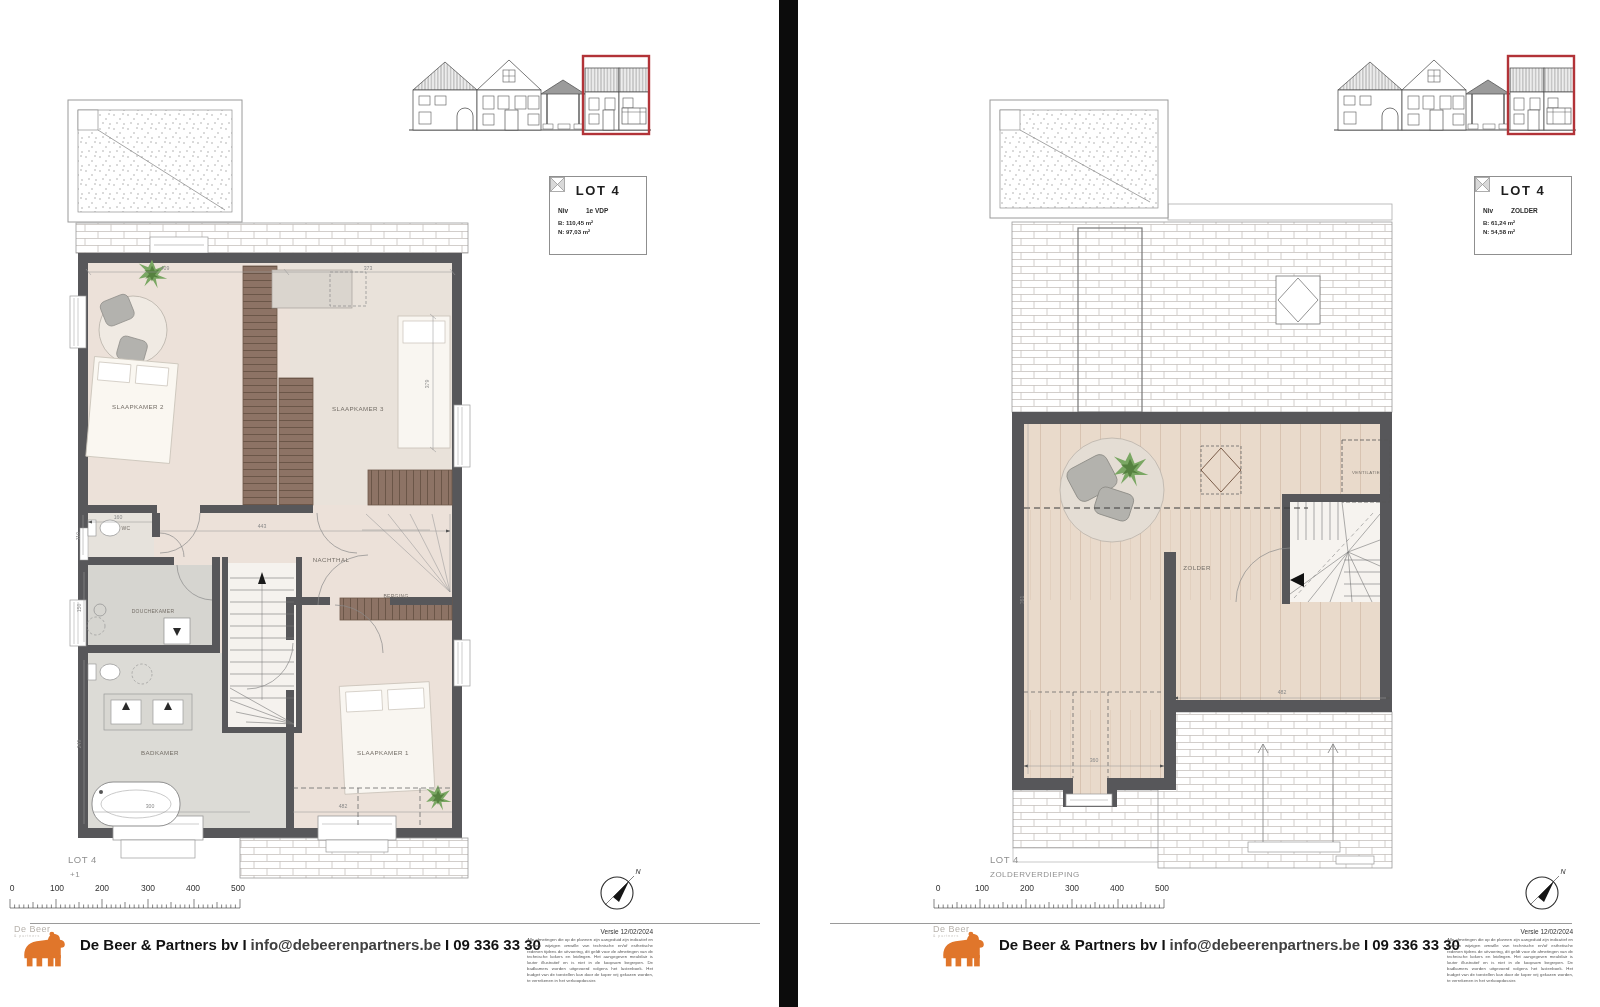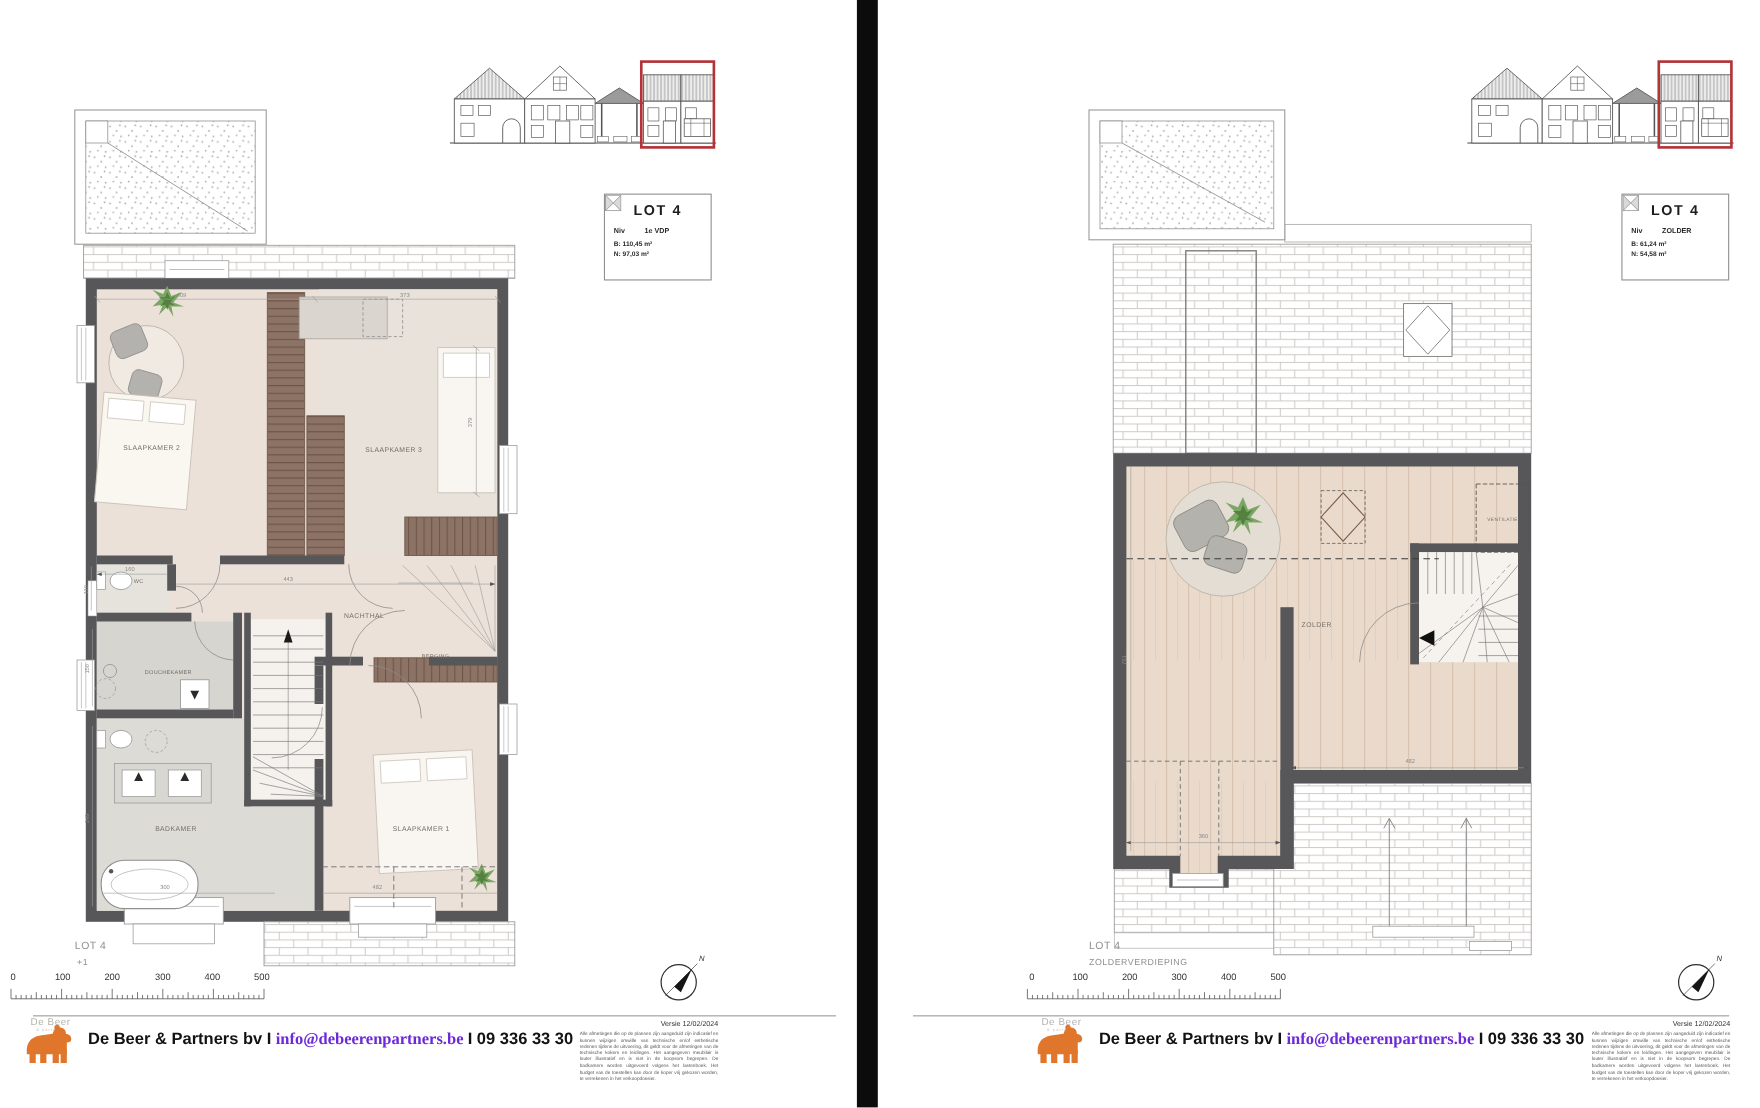--- a/index.html
+++ b/index.html
@@ -8,26 +8,26 @@
   .divider{position:absolute;left:779px;top:0;width:19px;height:1007px;background:#0c0c0c;}
   svg{position:absolute;left:0;top:0;}
   .info-box{position:absolute;width:96px;height:77px;border:1px solid #8f8f8f;background:#fff;z-index:5;}
   .ib-title{text-align:center;font-size:13px;font-weight:bold;letter-spacing:1.5px;color:#1d1d1d;margin-top:6px;}
   .ib-row{display:flex;margin:9px 8px 0 8px;font-size:6.5px;font-weight:bold;color:#2a2a2a;}
   .ib-niv{width:28px;}
   .ib-row2{display:flex;margin:5px 8px 0 8px;align-items:flex-start;}
   .ib-icon{width:15px;height:15px;margin-right:13px;flex:none;}
   .ib-areas{font-size:6px;font-weight:bold;color:#2a2a2a;line-height:1.55;}
   .rule{position:absolute;height:0;border-top:1.5px solid #9a9a9a;z-index:4;}
-  .logo{position:absolute;width:64px;text-align:center;z-index:5;}
+  .logo{position:absolute;width:64px;text-align:left;z-index:5;}
   .logo-name{font-size:9px;color:#b7b2ac;margin-top:-2px;letter-spacing:.5px;}
   .logo-sub{font-size:3.5px;color:#c8c4bf;letter-spacing:1px;}
   .contact{position:absolute;font-size:15px;font-weight:bold;color:#121212;white-space:nowrap;z-index:5;}
   .contact .sep{padding:0 4px;}
-  .contact .email{color:#6d28d9;font-family:Liberation Serif, serif;}
+  .contact .email{color:#404040;}
   .version{position:absolute;width:126px;z-index:5;}
   .v-line{font-size:6.5px;color:#333;text-align:right;}
   .v-disc{font-size:4.3px;line-height:1.35;color:#555;text-align:justify;margin-top:2px;}
   text{font-family:"Liberation Sans",sans-serif;}
   .rl{font-size:6.2px;fill:#756f68;letter-spacing:.4px;text-anchor:middle;}
   .rs{font-size:5px;fill:#756f68;letter-spacing:.3px;text-anchor:middle;}
   .dm{font-size:5.2px;fill:#8a8a8a;text-anchor:middle;}
   .pl{font-size:9.5px;fill:#8f8f8f;letter-spacing:.5px;}
   .pl2{font-size:8px;fill:#8f8f8f;letter-spacing:.5px;}
   .sn{font-size:8.5px;fill:#333;text-anchor:middle;}

